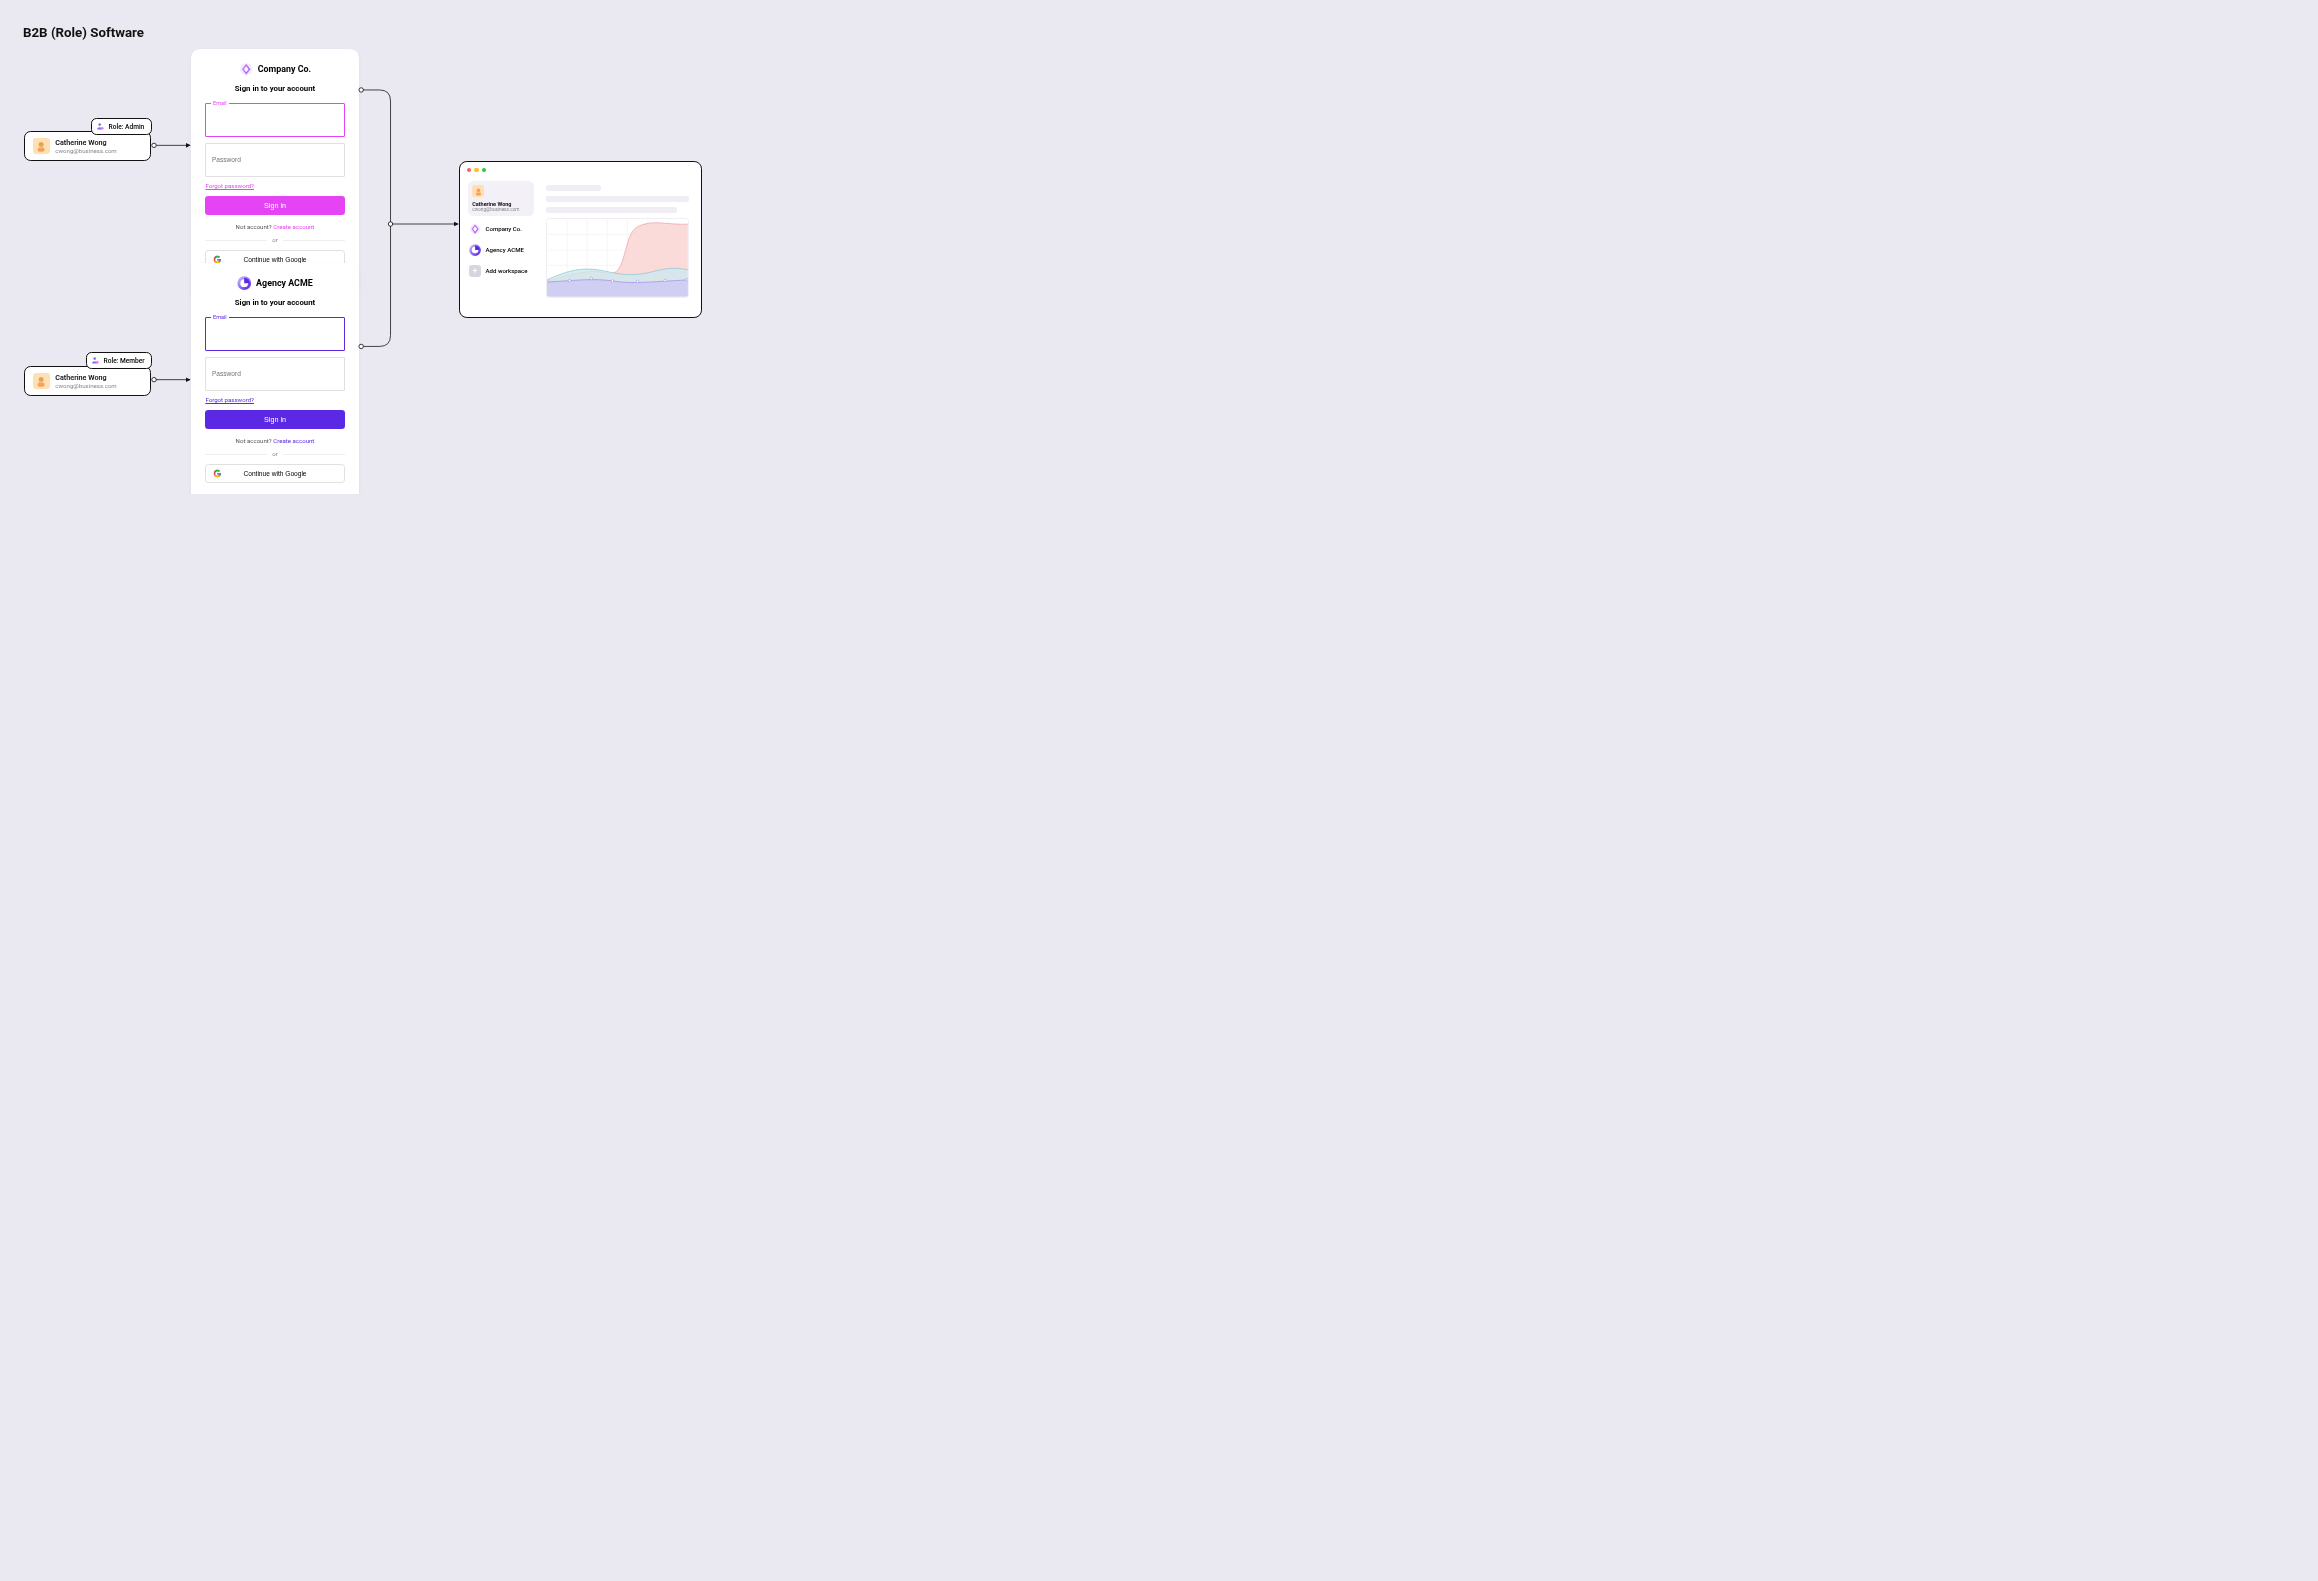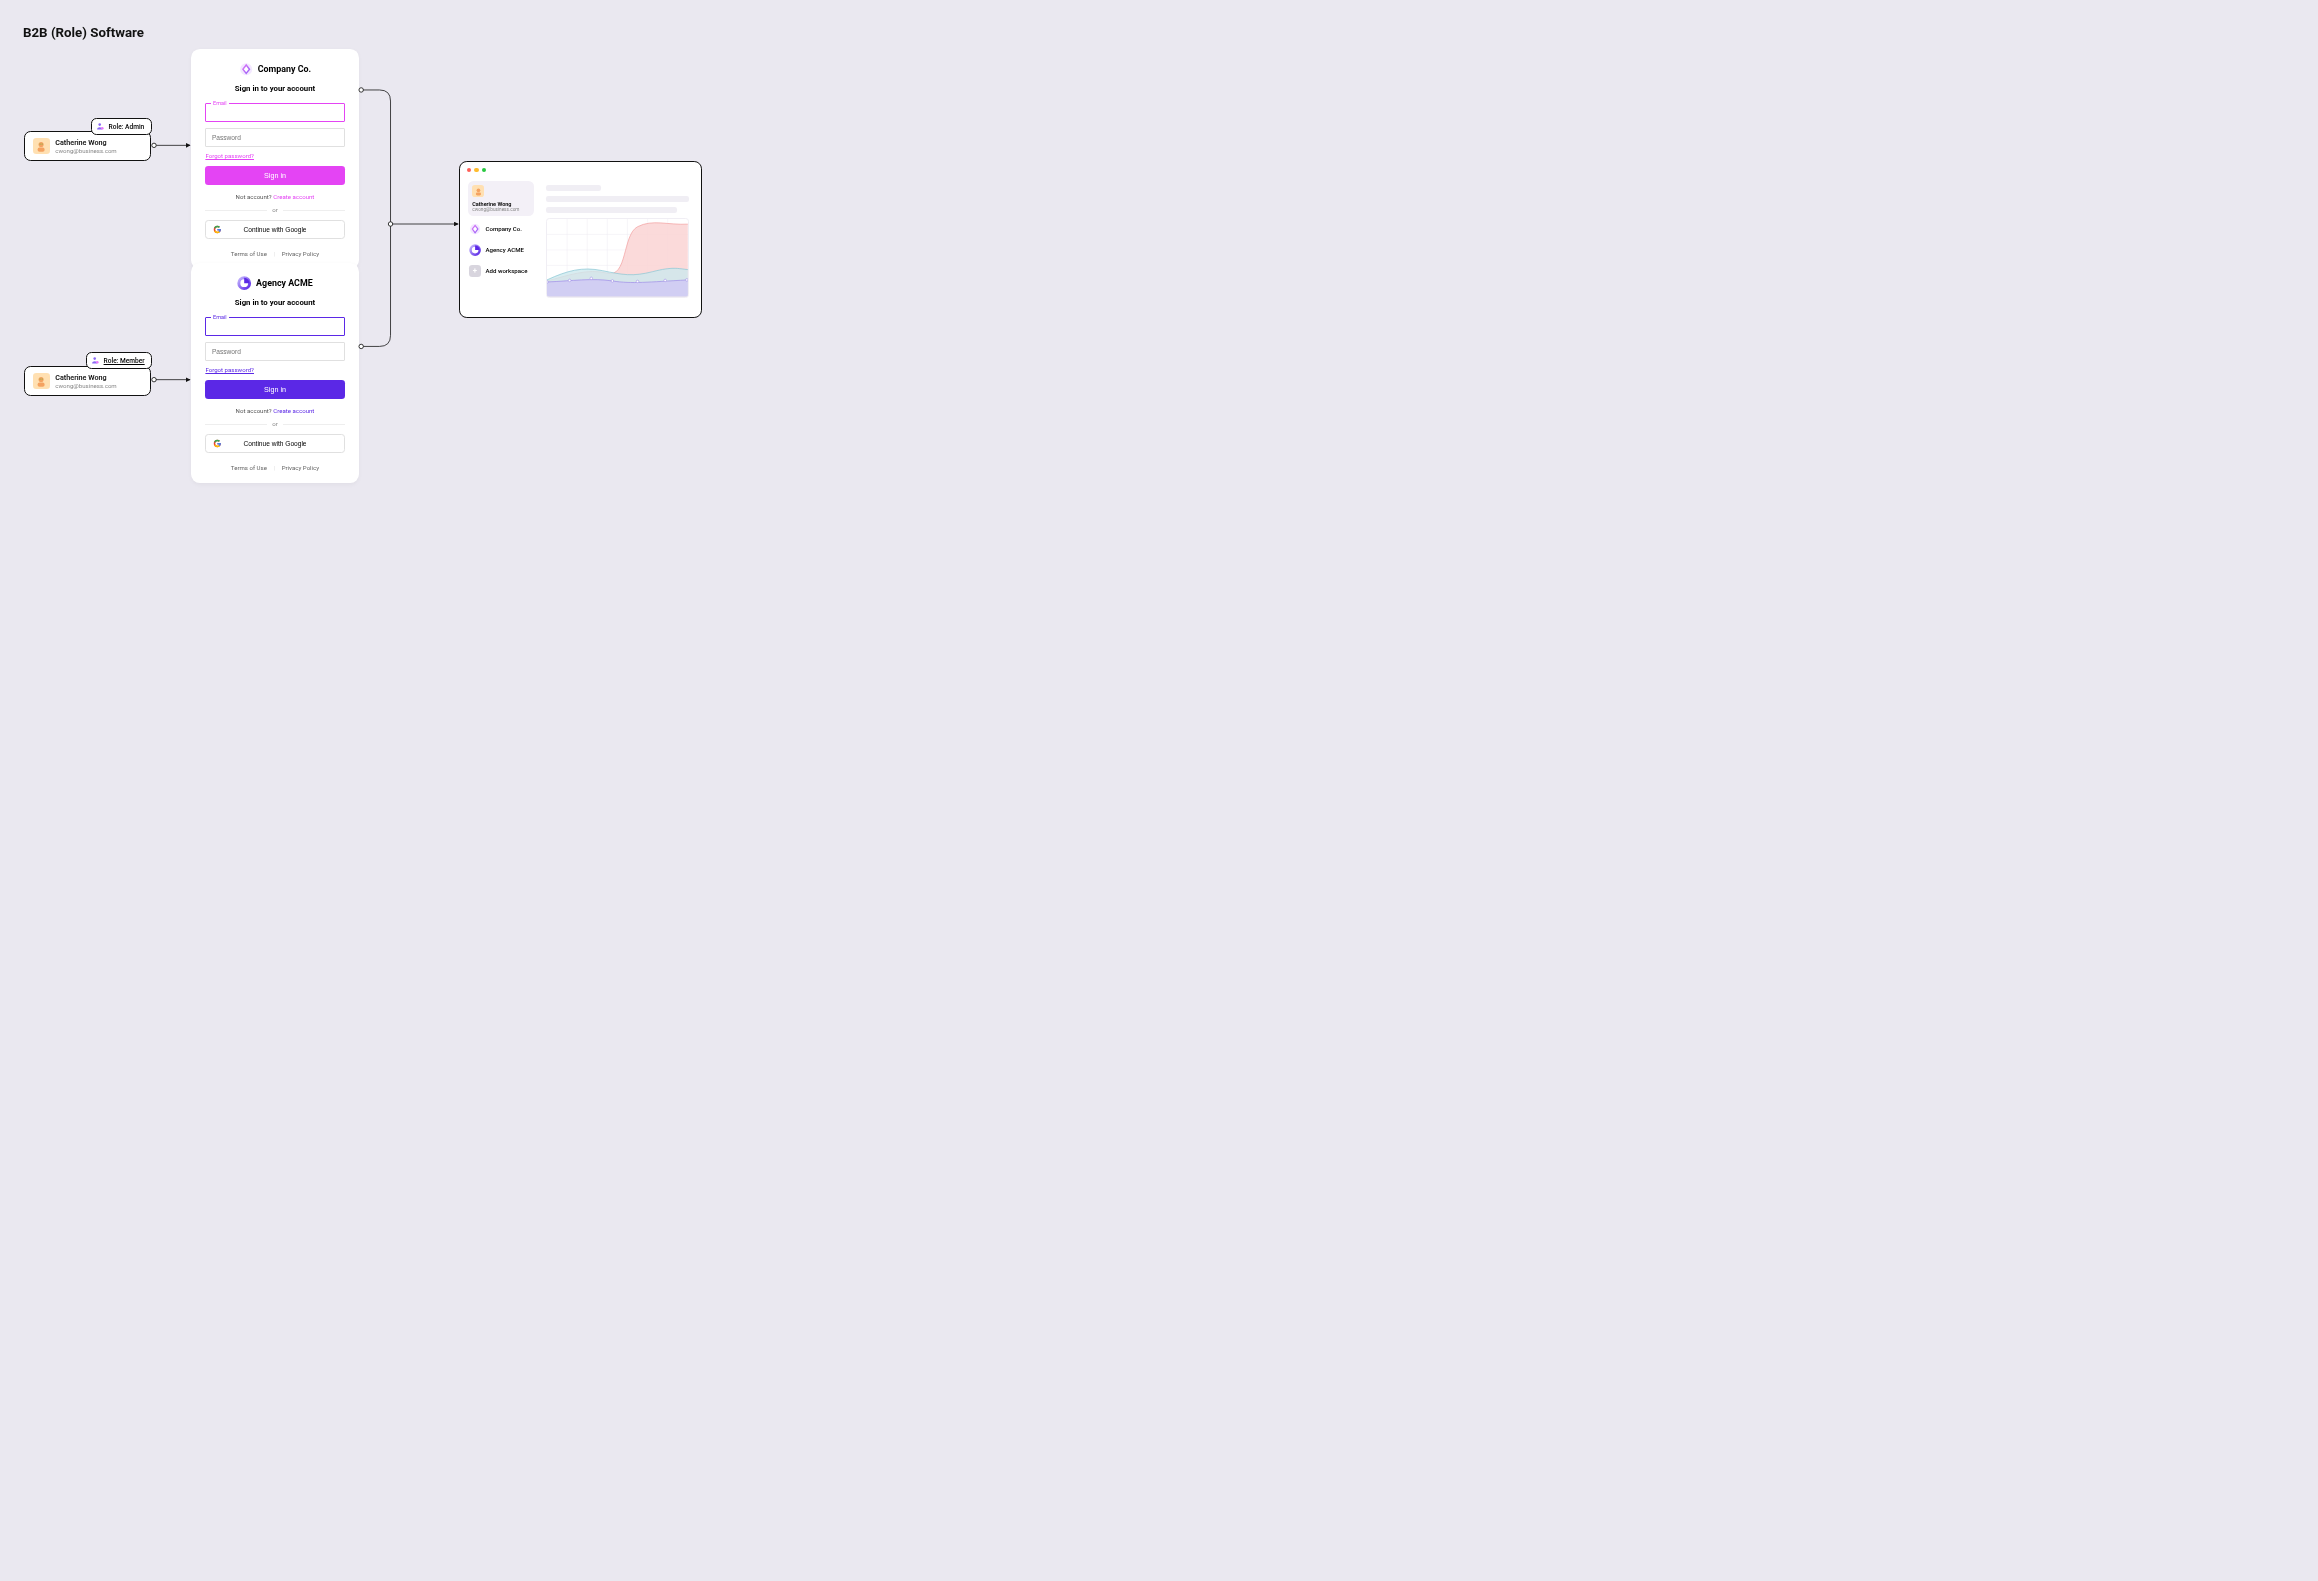--- a/index.html
+++ b/index.html
@@ -69,21 +69,21 @@
 .brand-row .logo { width: 14.4px; height: 14.4px; }
 .brand-row .brand-name { font-size: 8.9px; font-weight: 700; }
 .sub-title { text-align:center; font-size: 7.8px; font-weight:700; margin-bottom: 10px;}
 .field-wrap { position:relative; margin-bottom:5.5px;}
 .float-label {
   position:absolute; top:-3.3px; left:5.5px; background:#fff; padding:0 2.2px;
   font-size:5.5px;
 }
 .field-input {
   width:100%;
-  height:19px;
+  height:34px;
   border-radius:1px;
   padding: 0 5.5px;
   font-size:6.6px;
   outline:none;
 }
 .field-input.pw {
   border:0.6px solid #e0e0e0; color:#888;
 }
 .forgot { font-size:6.1px; margin-bottom:6.6px;}
 .primary-btn {
@@ -177,21 +177,21 @@
         <rect x="5" y="15" width="14" height="8" rx="4" fill="#F4A261"></rect>
         <circle cx="10" cy="8" r="1" fill="#5b3"></circle>
         <circle cx="14" cy="8" r="1" fill="#5b3"></circle>
       </svg>
   </div>
   <div>
     <div class="name">Catherine Wong</div>
     <div class="email">cwong@business.com</div>
   </div>
 </div>
-<div class="role-badge" style="top:352px; left:86px;text-decoration:underline;">
+<div class="role-badge" style="top:352px; left:86px;">
   <svg viewBox="0 0 24 24">
       <circle cx="10" cy="7" r="3.5" fill="#8a6af5"></circle>
       <path d="M3 20c0-4 3-6 7-6s7 2 7 6" fill="#8a6af5"></path>
       <circle cx="17" cy="17" r="3.5" fill="#e879f9"></circle>
     </svg>
   <span>Role: Member</span>
 </div>
 
 <div class="auth-card" style="top:49px; left:191px;">
   <div class="brand-row">

